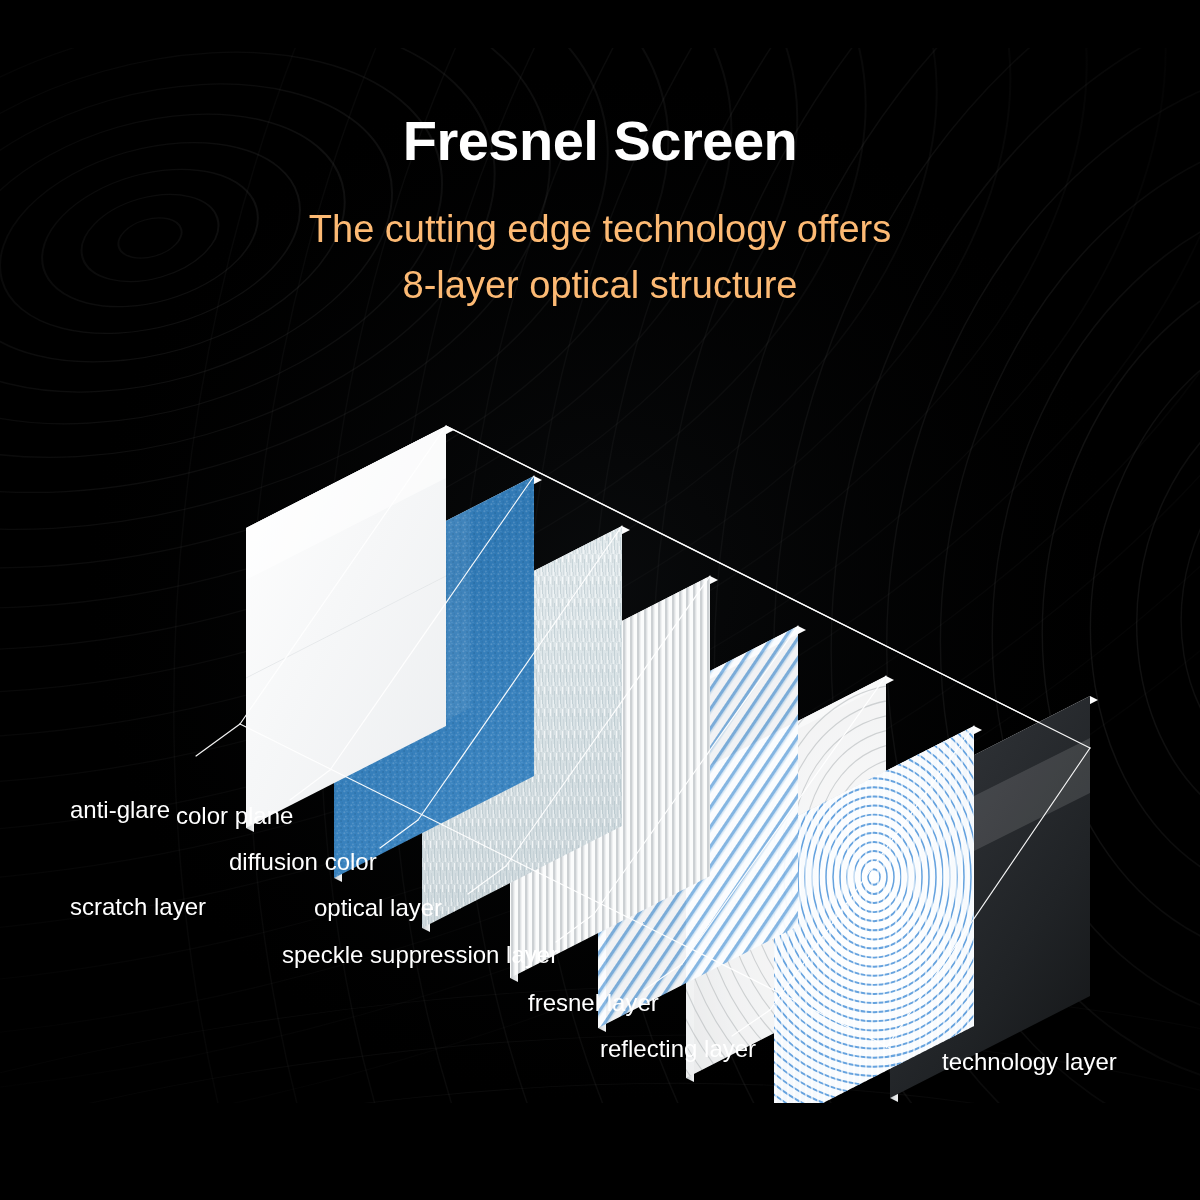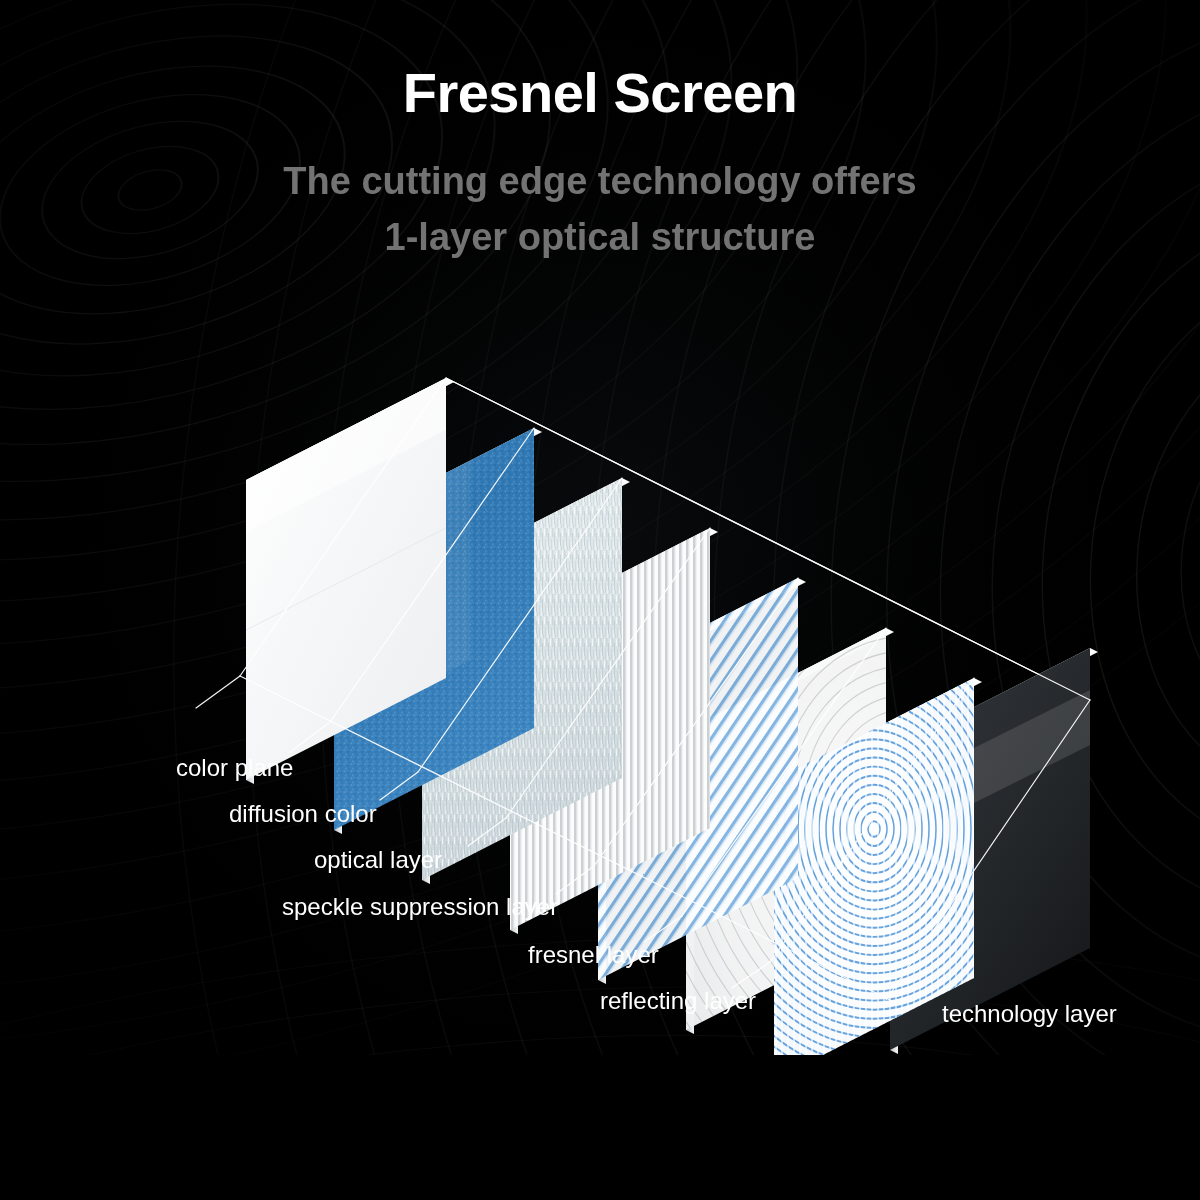--- a/index.html
+++ b/index.html
@@ -8,20 +8,21 @@
     width:1200px; height:1200px;
     background:#000;
     font-family:"Liberation Sans", sans-serif;
     overflow:hidden;
   }
   #stage {
     position:relative;
     width:1200px; height:1055px;
     background:#000;
     overflow:hidden;
+    margin-top:48px;
   }
   #bg-ripple { position:absolute; inset:0; width:1200px; height:1200px; }
   #diagram   { position:absolute; inset:0; width:1200px; height:1200px; }
 
   .header {
     position:absolute;
     left:0; top:0; width:1200px;
     text-align:center;
     z-index:5;
     pointer-events:none;
@@ -30,22 +31,22 @@
     margin-top:64px;
     font-size:56px;
     font-weight:bold;
     color:#ffffff;
     letter-spacing:-0.5px;
     line-height:1.05;
   }
   .subtitle {
     margin-top:30px;
     font-size:38px;
-    font-weight:bold;
-    color:#737373;
+    font-weight:normal;
+    color:#fdba74;
     line-height:1.48;
   }
   .subtitle .sub-line { display:block; }
 
   .lbl {
     position:absolute;
     color:#ffffff;
     font-size:24px;
     line-height:1.34;
     white-space:pre;
@@ -134,21 +135,21 @@
         <circle r="820" stroke-opacity="0.15"></circle>
       </g>
     </g>
     <rect x="0" y="0" width="1200" height="1200" fill="url(#vig)"></rect>
   </svg>
 
   <div class="header">
     <div class="title">Fresnel Screen</div>
     <div class="subtitle">
       <span class="sub-line">The cutting edge technology offers</span>
-      <span class="sub-line">1-layer optical structure</span>
+      <span class="sub-line">8-layer optical structure</span>
     </div>
   </div>
 
   <svg id="diagram" viewBox="0 0 1200 1200" preserveAspectRatio="none">
     <defs>
 
       <linearGradient id="pGloss" x1="0" y1="0" x2="1" y2="1">
         <stop offset="0%" stop-color="#ffffff"></stop>
         <stop offset="45%" stop-color="#f6f7f8"></stop>
         <stop offset="100%" stop-color="#eceef0"></stop>
@@ -457,20 +458,24 @@
       <line x1="240" y1="676" x2="196" y2="708"></line>
       <line x1="330" y1="722" x2="290" y2="752"></line>
       <line x1="418" y1="772" x2="380" y2="800"></line>
       <line x1="506" y1="818" x2="468" y2="846"></line>
       <line x1="594" y1="866" x2="556" y2="894"></line>
       <line x1="682" y1="916" x2="644" y2="942"></line>
       <line x1="770" y1="962" x2="732" y2="988"></line>
     </g>
   </svg>
 
+  <div class="lbl" style="left:70px;  top:682px;">
+    <div>anti-glare</div>
+    <div>scratch layer</div>
+  </div>
   <div class="lbl" style="left:176px; top:752px;">color plane</div>
   <div class="lbl" style="left:229px; top:798px;">diffusion color</div>
   <div class="lbl" style="left:314px; top:844px;">optical layer</div>
   <div class="lbl" style="left:282px; top:891px;">speckle suppression layer</div>
   <div class="lbl" style="left:528px; top:939px;">fresnel layer</div>
   <div class="lbl" style="left:600px; top:985px;">reflecting layer</div>
   <div class="lbl" style="left:942px; top:998px;">technology layer</div>
 
 </div>
 

